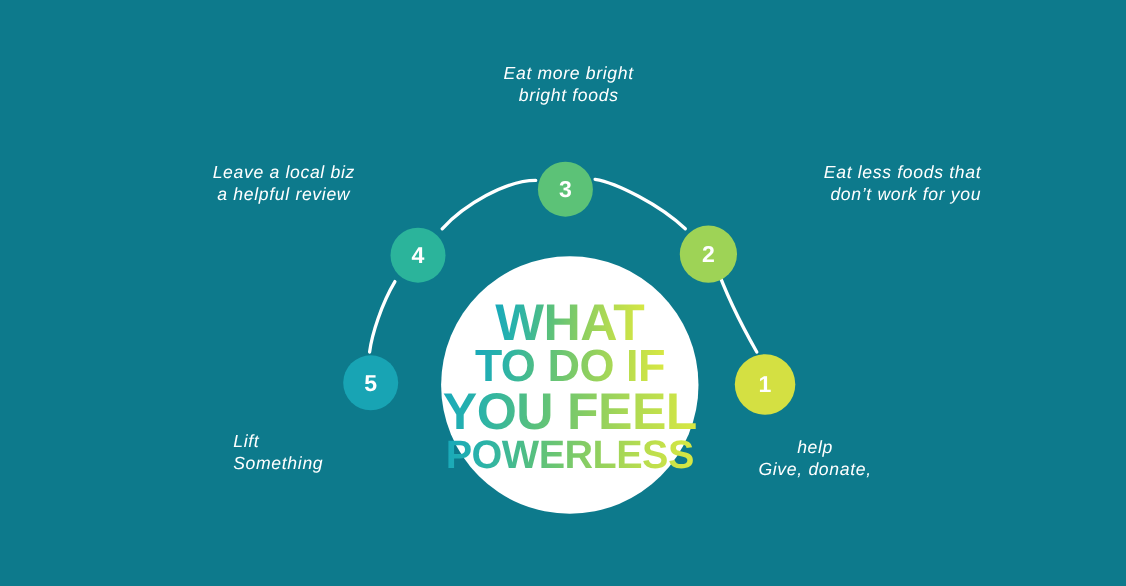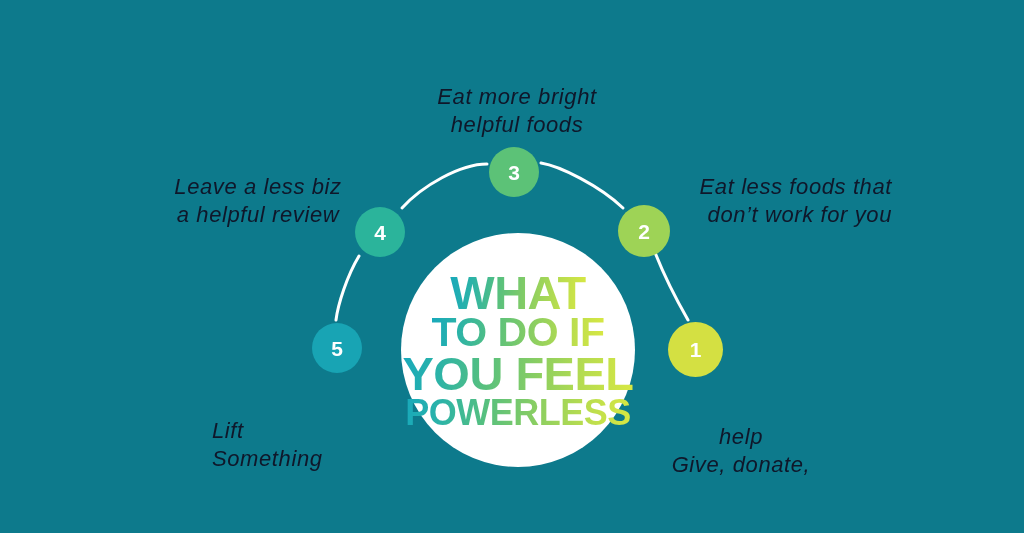--- a/index.html
+++ b/index.html
@@ -100,30 +100,29 @@
 
   .node-1 { left: 668px; top: 322px; width: 55px; height: 55px; background: #d4e042; }
   .node-2 { left: 618px; top: 205px; width: 52px; height: 52px; background: #9ed356; }
   .node-3 { left: 489px; top: 147px; width: 50px; height: 50px; background: #5cc277; }
   .node-4 { left: 355px; top: 207px; width: 50px; height: 50px; background: #2bb49b; }
   .node-5 { left: 312px; top: 323px; width: 50px; height: 50px; background: #18a4b4; }
 
   
   .label {
     position: absolute;
-    color: #0f172a;
+    color: #ffffff;
     font-family: "Liberation Sans", sans-serif;
-    font-size: 22px;
+    font-size: 16px;
     line-height: 1.28;
     z-index: 6;
     font-style: italic;
     letter-spacing: 0.6px;
     text-align: center;
     white-space: nowrap;
-    margin-top: 25px;
   }
 
   .label-1 { left: 646px;  top: 398px; text-align: center; width: 190px; }
   .label-2 { left: 662px;  top: 148px; text-align: right; width: 230px; }
   .label-3 { left: 406px;  top: 58px;  text-align: center; width: 222px; }
   .label-4 { left: 150px;  top: 148px; text-align: center; width: 216px; }
   .label-5 { left: 212px;  top: 392px; text-align: left; width: 170px; }
 
   .label span { display: block; }
 </style>
@@ -171,24 +170,24 @@
   <div class="label label-1">
     <span>help</span>
     <span>Give, donate,</span>
   </div>
   <div class="label label-2">
     <span>Eat less foods that</span>
     <span>don’t work for you</span>
   </div>
   <div class="label label-3">
     <span>Eat more bright</span>
-    <span>helpful foods</span>
+    <span>bright foods</span>
   </div>
   <div class="label label-4">
-    <span>Leave a less biz</span>
+    <span>Leave a local biz</span>
     <span>a helpful review</span>
   </div>
   <div class="label label-5">
     <span>Lift</span>
     <span>Something</span>
   </div>
 
 </div>
 
 </body></html>

